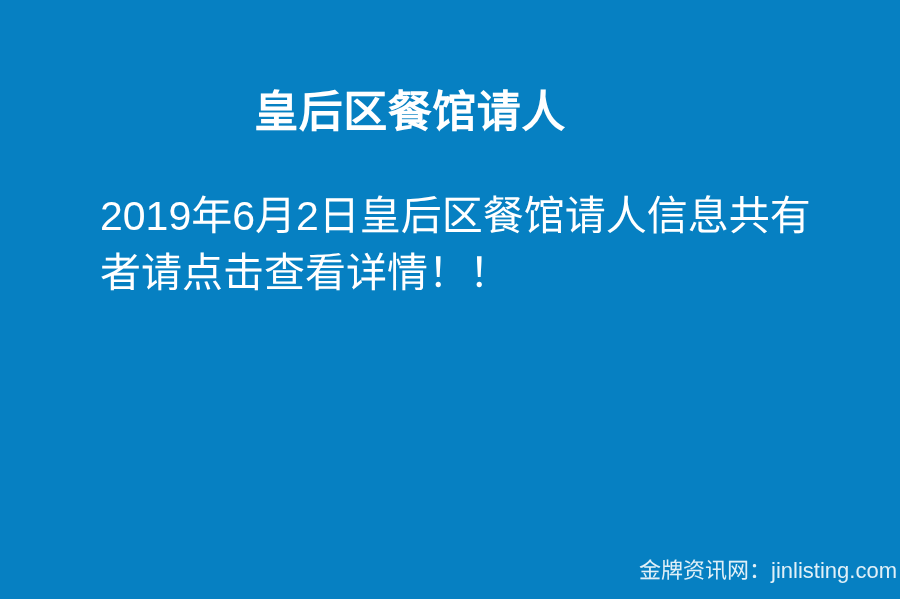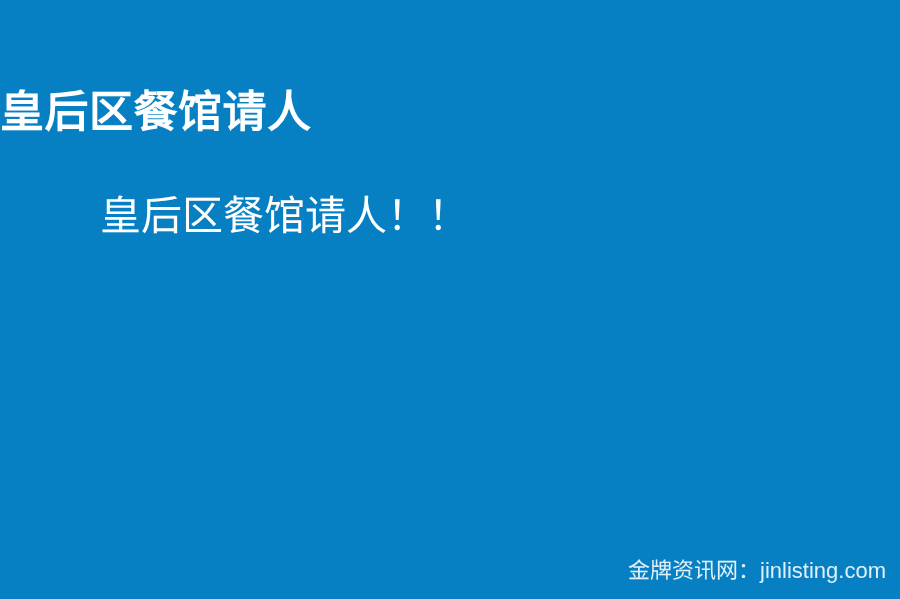--- a/index.html
+++ b/index.html
@@ -23,20 +23,21 @@
     height: 599px;
     background: #0680c2;
   }
 
   
   .title-wrap {
     position: absolute;
     left: 0;
     top: 84px;
     width: 820px;
+    text-align: center;
   }
 
   .title {
     display: inline-block;
     margin: 0;
     font-size: 44px;
     line-height: 56px;
     font-weight: 700;
     color: #ffffff;
     letter-spacing: 0.5px;
@@ -57,38 +58,39 @@
     line-height: 57px;
     font-weight: 400;
     color: #ffffff;
     white-space: nowrap;
     letter-spacing: 0px;
   }
 
   
   .footer {
     position: absolute;
-    right: 14px;
+    right: 3px;
     bottom: 14px;
     font-size: 22px;
     line-height: 28px;
     font-weight: 400;
     color: rgba(255, 255, 255, 0.88);
     white-space: nowrap;
     letter-spacing: 0px;
   }
 </style>
 </head>
 <body>
 
 <div class="slide">
 
   <div class="title-wrap">
     <h1 class="title">皇后区餐馆请人</h1>
   </div>
 
   <div class="body-wrap">
-    <p class="body-line">皇后区餐馆请人！！</p>
+    <p class="body-line">2019年6月2日皇后区餐馆请人信息共有</p>
+    <p class="body-line">者请点击查看详情！！</p>
   </div>
 
   <div class="footer">金牌资讯网：jinlisting.com</div>
 
 </div>
 
 </body></html>

